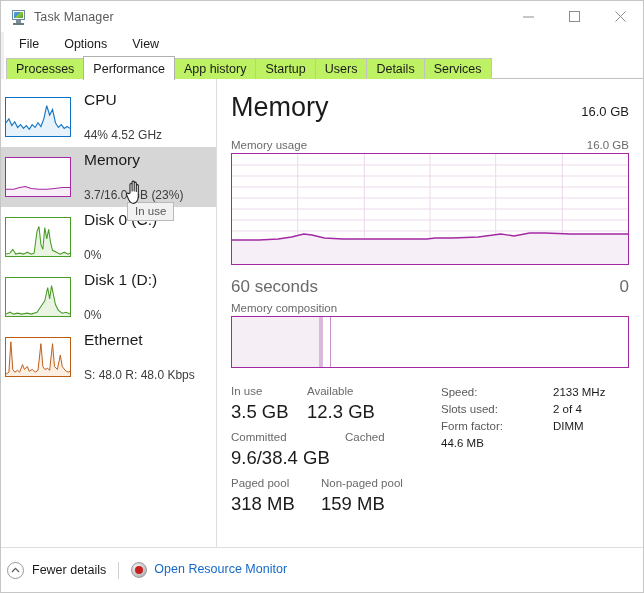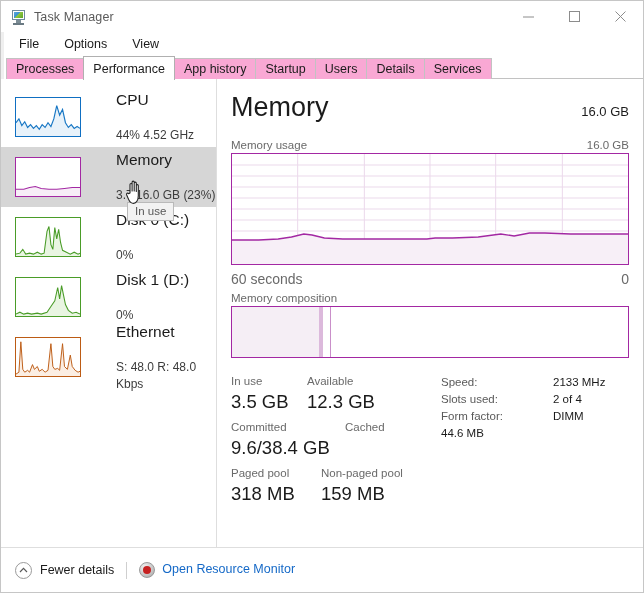--- a/index.html
+++ b/index.html
@@ -92,21 +92,21 @@
     display: flex;
     align-items: flex-end;
     font-size: 12.5px;
   }
   .tab {
     height: 21px;
     padding: 0 9px;
     display: flex; align-items: center;
     border: 1px solid #c2c2c2;
     border-bottom: none;
-    background: #f9a8d4;
+    background: #bef264;
     color: #1b1b1b;
     margin-right: -1px;
     position: relative;
     z-index: 1;
   }
   .tab.active {
     background: #ffffff;
     height: 24px;
     margin-bottom: -1px;
     z-index: 3;
@@ -130,22 +130,21 @@
     width: 216px;
     border-right: 1px solid #dedede;
     position: relative;
     padding-top: 8px;
     flex: none;
   }
   .side-item {
     height: 60px;
     display: flex;
     align-items: center;
-    padding-left: 14px;
-    gap: 22px;
+    padding-left: 4px;
   }
   .side-item.selected { background: #d6d6d6; }
   .thumb {
     width: 66px; height: 40px;
     border: 1px solid #0f6fc2;
     background: #ffffff;
     flex: none;
     position: relative;
     overflow: hidden;
   }
@@ -202,23 +201,23 @@
     height: 112px;
     border: 1px solid #a328a3;
     background: #ffffff;
     overflow: hidden;
     margin-top: 2px;
   }
   .usage-graph svg { display: block; width: 100%; height: 100%; }
   .axis-row {
     display: flex;
     justify-content: space-between;
-    font-size: 14px;
+    font-size: 17px;
     color: #6a6a6a;
-    margin-top: 6px;
+    margin-top: 12px;
     text-align: right;
   }
   .comp-label {
     font-size: 11.5px;
     color: #6a6a6a;
     margin-top: 5px;
   }
   .comp-bar {
     height: 52px;
     border: 1px solid #a328a3;
@@ -262,21 +261,21 @@
   .kv .v { color: #1b1b1b; }
 
   
   .footer {
     position: absolute;
     left: 0; right: 0; bottom: 0;
     height: 45px;
     border-top: 1px solid #dedede;
     display: flex;
     align-items: center;
-    padding-left: 14px;
+    padding-left: 6px;
     background: #ffffff;
   }
   .fewer {
     display: flex; align-items: center;
     font-size: 12.5px; color: #1b1b1b;
   }
   .chev-circle {
     width: 17px; height: 17px;
     border: 1px solid #9a9a9a;
     border-radius: 50%;

